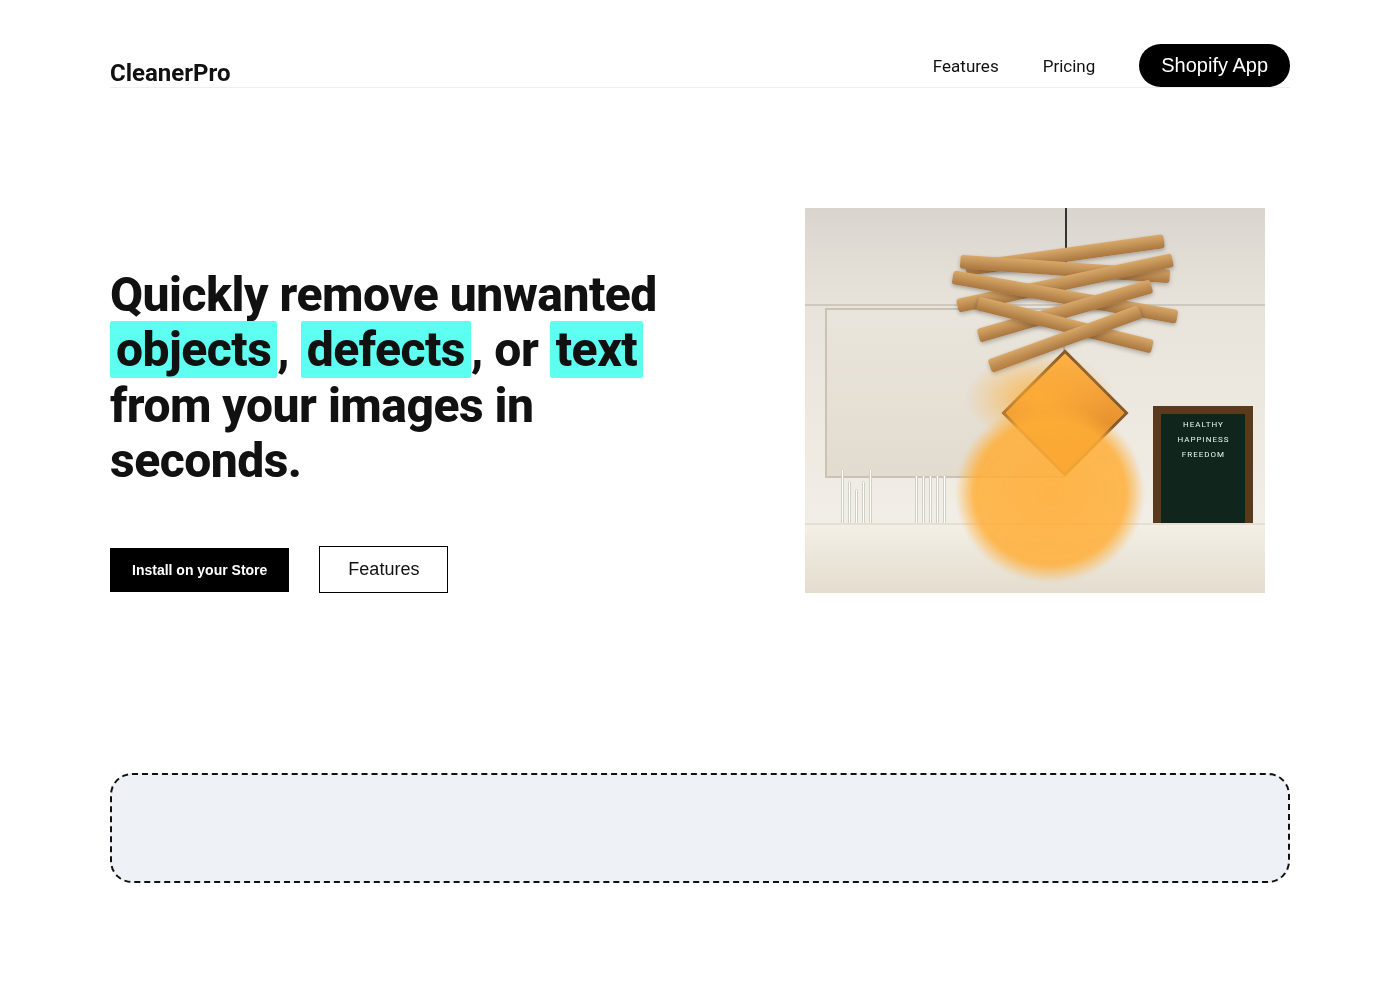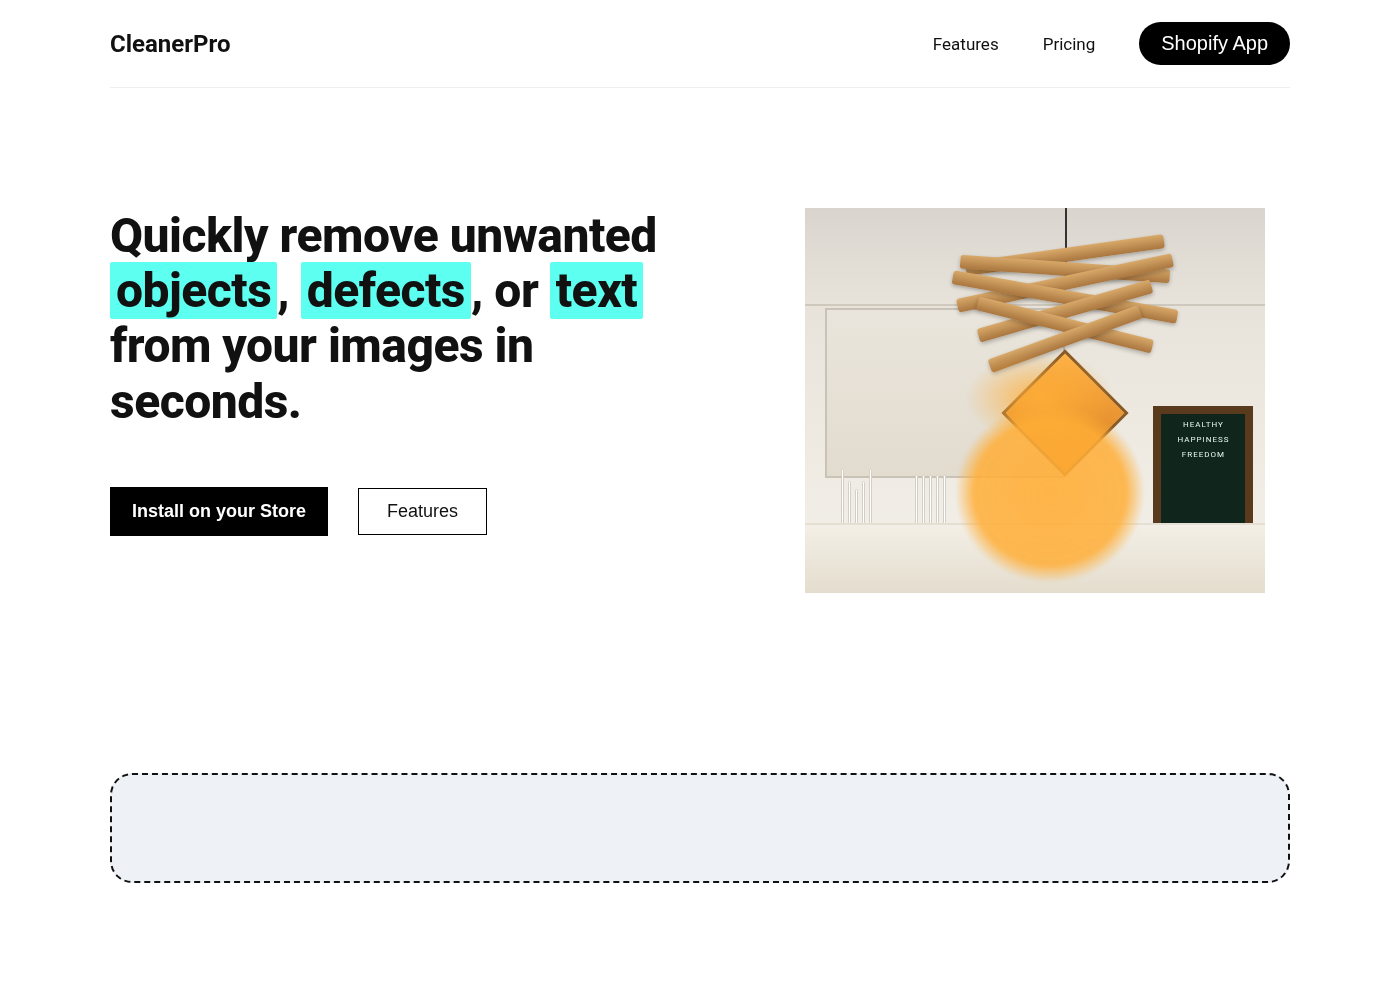--- a/index.html
+++ b/index.html
@@ -10,21 +10,21 @@
   width: 1400px;
 }
 .page {
   width: 1280px;
   margin: 0 auto;
   padding: 0 50px;
 }
 header {
   display: flex;
   justify-content: space-between;
-  align-items: center;
+  align-items: flex-end;
   height: 88px;
   border-bottom: 1px solid #eee;
 }
 .logo {
   font-size: 24px;
   font-weight: 700;
 }
 nav {
   display: flex;
   align-items: center;
@@ -40,21 +40,21 @@
   background: #000;
   color: #fff;
   border-radius: 999px;
   padding: 10px 22px;
   font-size: 20px;
   cursor: pointer;
   border: none;
 }
 .hero {
   display: flex;
-  align-items: flex-start;
+  align-items: flex-end;
   gap: 60px;
   padding: 120px 0 180px 0;
 }
 .hero-left {
   flex: 1.2;
 }
 .headline {
   font-size: 48px;
   font-weight: 800;
   line-height: 1.15;
@@ -67,21 +67,21 @@
 }
 .cta-row {
   margin-top: 58px;
   display: flex;
   gap: 30px;
   align-items: center;
 }
 .btn-primary {
   background: #000;
   color: #fff;
-  font-size: 18px;
+  font-size: 14px;
   font-weight: 600;
   padding: 14px 22px;
   border: none;
   cursor: pointer;
 }
 .btn-secondary {
   background: #fff;
   color: #111;
   font-size: 18px;
   padding: 12px 28px;

